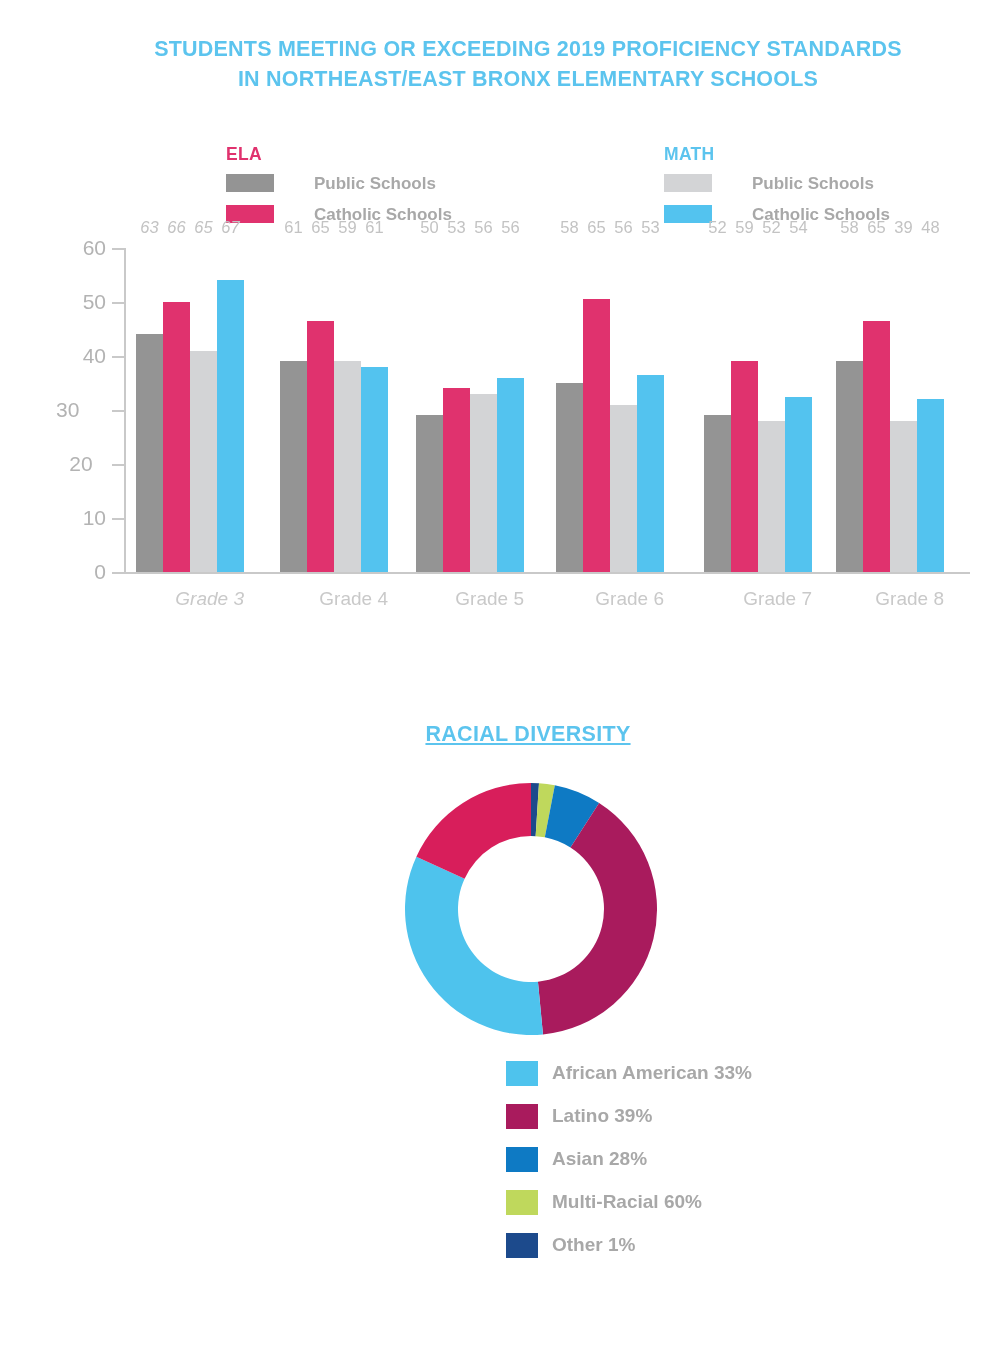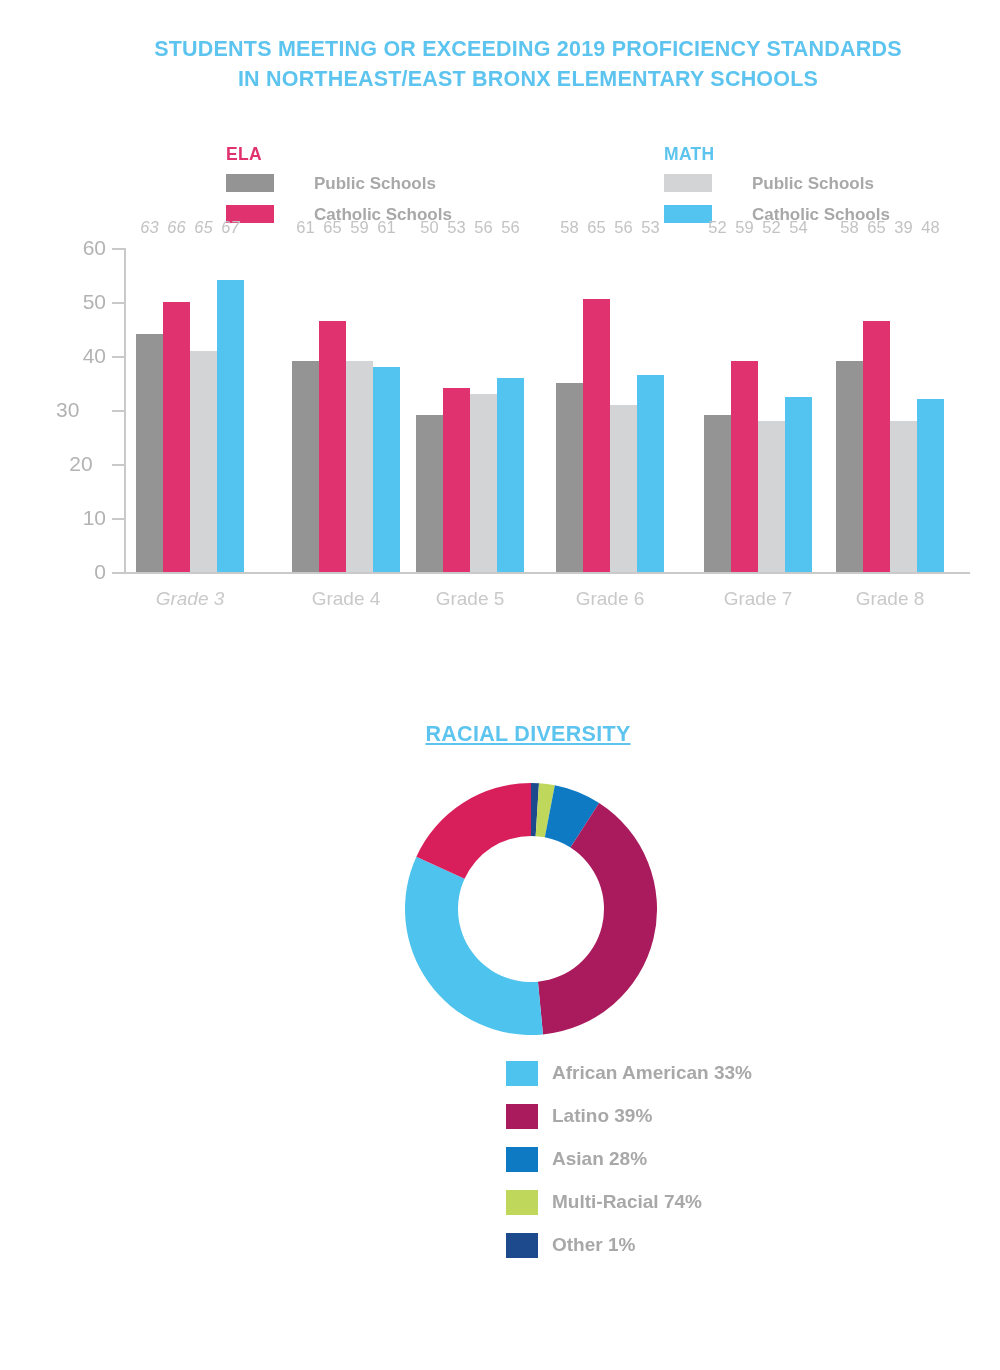--- a/index.html
+++ b/index.html
@@ -101,21 +101,21 @@
     display: flex;
     font-size: 16.5px;
     color: #c3c3c3;
     letter-spacing: 0;
   }
   .val { width: 27px; text-align: center; }
   .xlabel {
     position: absolute;
     bottom: -38px;
     width: 100%;
-    text-align: center;
+    text-align: right;
     font-size: 19px;
     color: #c9c9c9;
     white-space: nowrap;
   }
 
   
   .donut-title {
     position: absolute;
     top: 722px; left: 0; width: 1000px;
     text-align: center;
@@ -216,21 +216,21 @@
             <span class="val">67</span>
           </div>
           <div class="bars">
             <div class="bar" style="height: 237.6px; background: rgb(148, 148, 148);"></div>
             <div class="bar" style="height: 270px; background: rgb(224, 50, 110);"></div>
             <div class="bar" style="height: 221.4px; background: rgb(211, 212, 214);"></div>
             <div class="bar" style="height: 291.6px; background: rgb(83, 195, 239);"></div>
           </div>
           <div class="xlabel">Grade 3</div>
         </div>
-        <div class="group" style="left: 168px; width: 108px;">
+        <div class="group" style="left: 156px; width: 108px;">
           <div class="vals">
             <span class="val">61</span>
             <span class="val">65</span>
             <span class="val">59</span>
             <span class="val">61</span>
           </div>
           <div class="bars">
             <div class="bar" style="height: 210.6px; background: rgb(148, 148, 148);"></div>
             <div class="bar" style="height: 251.1px; background: rgb(224, 50, 110);"></div>
             <div class="bar" style="height: 210.6px; background: rgb(211, 212, 214);"></div>
@@ -322,21 +322,21 @@
       <div class="dlegend-row">
         <span class="dlegend-sw" style="background: rgb(169, 27, 93);"></span>
         <span class="dlegend-lbl">Latino 39%</span>
       </div>
       <div class="dlegend-row">
         <span class="dlegend-sw" style="background: rgb(14, 122, 196);"></span>
         <span class="dlegend-lbl">Asian 28%</span>
       </div>
       <div class="dlegend-row">
         <span class="dlegend-sw" style="background: rgb(191, 216, 92);"></span>
-        <span class="dlegend-lbl">Multi-Racial 74%</span>
+        <span class="dlegend-lbl">Multi-Racial 60%</span>
       </div>
       <div class="dlegend-row">
         <span class="dlegend-sw" style="background: rgb(28, 74, 140);"></span>
         <span class="dlegend-lbl">Other 1%</span>
       </div>
     </div>
 
 </div>
 
 </body></html>

